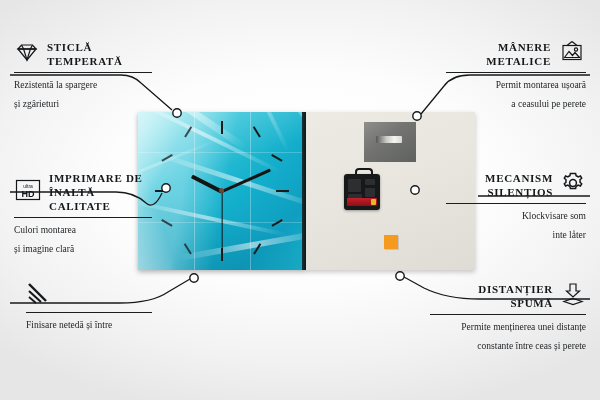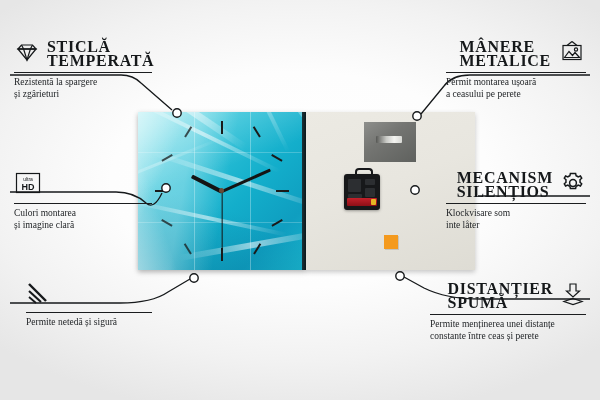--- a/index.html
+++ b/index.html
@@ -148,42 +148,42 @@
   .callout { position: absolute; }
   .callout .head {
     display: flex;
     align-items: center;
     gap: 7px;
   }
   .callout.right .head { justify-content: flex-end; }
   .callout .title {
     font-family: "Liberation Serif", serif;
     font-weight: bold;
-    font-size: 16px;
+    font-size: 11px;
     letter-spacing: .7px;
     line-height: 14px;
     color: #15181a;
     text-transform: uppercase;
     white-space: pre-line;
   }
-  .callout.right .title { }
+  .callout.right .title { text-align: right; }
   .callout .rule {
     height: 1px;
     background: #1b1d1f;
     margin-top: 4px;
   }
   .callout .sub {
     font-family: "Liberation Serif", serif;
     font-size: 9.5px;
-    line-height: 12px;
+    line-height: 19px;
     color: #232629;
     margin-top: 3px;
     white-space: pre-line;
   }
-  .callout.right .sub { }
+  .callout.right .sub { text-align: right; }
 
   .icon { flex: 0 0 auto; display: block; }
 
   #connectors {
     position: absolute;
     left: 0; top: 0;
     width: 600px; height: 400px;
     pointer-events: none;
   }
 </style>
@@ -286,38 +286,40 @@
 
   <div class="callout left" style="left:14px; top:171px; width:140px;">
     <div class="head">
       <span class="icon">
         <svg width="28" height="24" viewBox="0 0 28 24">
           <rect x="2.5" y="2.5" width="23" height="19" fill="none" stroke="#15181a" stroke-width="1.2"></rect>
           <text x="14" y="10" font-family="Liberation Sans, sans-serif" font-size="5" text-anchor="middle" fill="#15181a">ultra</text>
           <text x="14" y="19" font-family="Liberation Sans, sans-serif" font-size="9" font-weight="bold" text-anchor="middle" fill="#15181a">HD</text>
         </svg>
       </span>
+      <span class="title">IMPRIMARE DE
+ÎNALTĂ CALITATE</span>
     </div>
     <div class="rule" style="width:138px;"></div>
     <div class="sub">Culori montarea
 și imagine clară</div>
   </div>
 
   <div class="callout left" style="left:26px; top:282px; width:132px;">
     <div class="head">
       <span class="icon">
         <svg width="26" height="22" viewBox="0 0 26 22" stroke="#15181a" fill="none">
           <path d="M3,2 L20,19" stroke-width="2.4"></path>
           <path d="M3,9 L15,20" stroke-width="2.1"></path>
           <path d="M3,15 L10,21" stroke-width="1.8"></path>
         </svg>
       </span>
     </div>
     <div class="rule" style="width:126px;"></div>
-    <div class="sub">Permite netedă și sigură</div>
+    <div class="sub">Finisare netedă și între</div>
   </div>
 
   <div class="callout right" style="left:446px; top:40px; width:140px;">
     <div class="head">
       <span class="title">MÂNERE
 METALICE</span>
       <span class="icon">
         <svg width="28" height="24" viewBox="0 0 28 24" fill="none" stroke="#15181a" stroke-width="1.2">
           <path d="M14,1.5 L19,5.5"></path>
           <path d="M14,1.5 L9,5.5"></path>

